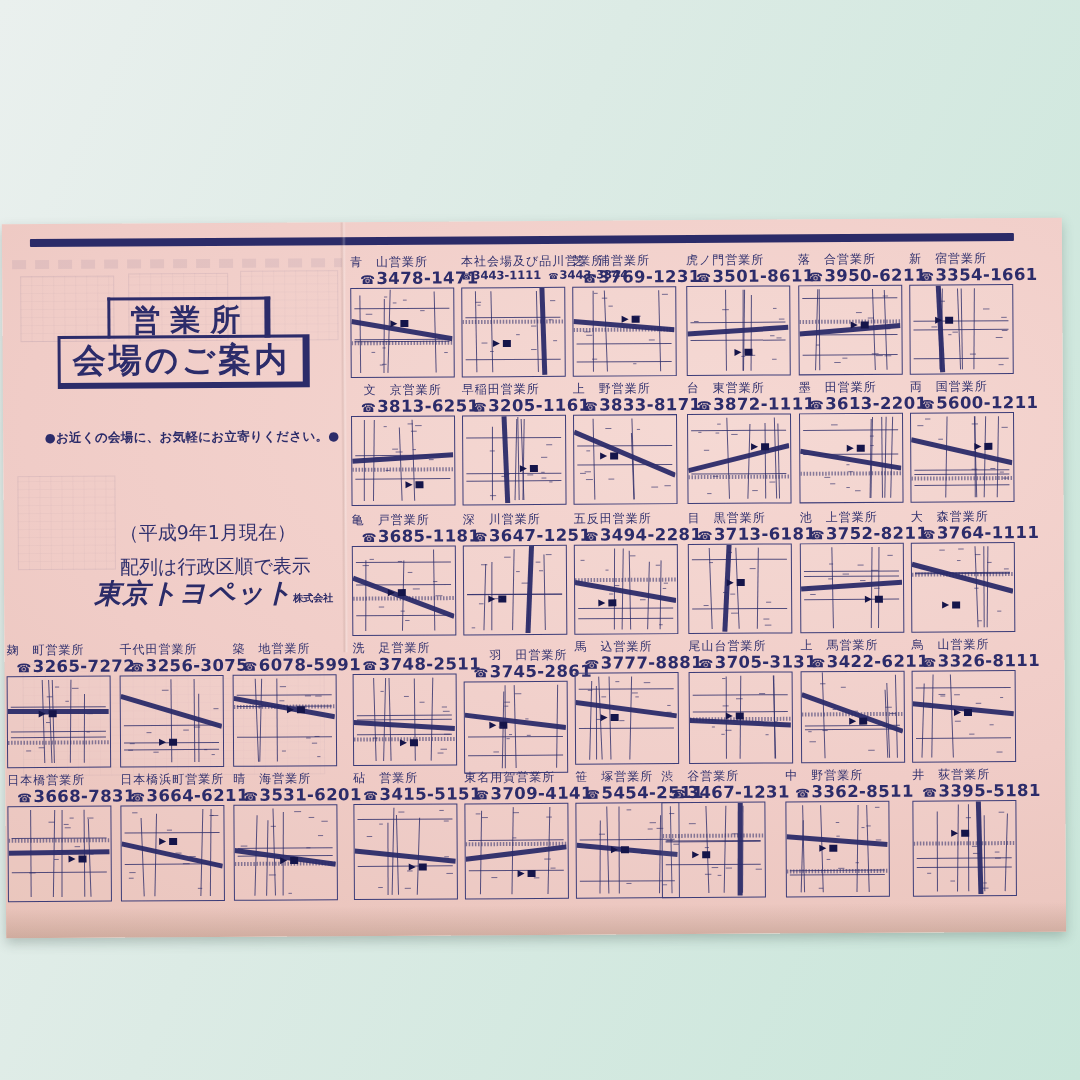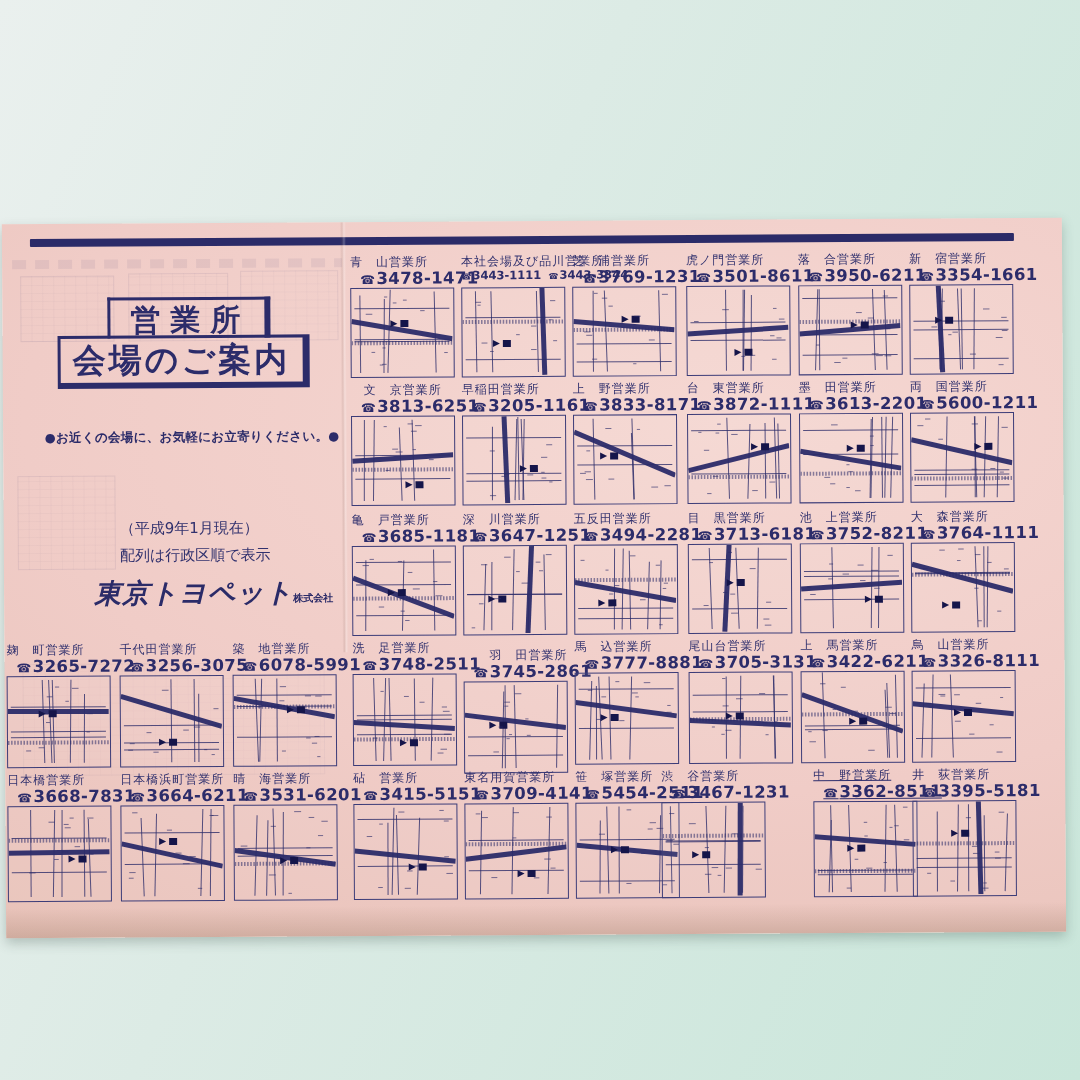--- a/index.html
+++ b/index.html
@@ -23,21 +23,21 @@
 
   
   .title-wrap{position:absolute;left:55px;top:74px;width:300px;}
   .tb{font-family:"DejaVu Serif","Liberation Serif",serif;font-weight:bold;color:#2c2c6a;background:transparent;}
   .tb1{display:inline-block;margin-left:50px;border:3px solid #2c2c6a;border-bottom:none;border-right-width:6px;
        padding:3px 14px 0 20px;font-size:30px;letter-spacing:10px;line-height:1.15;}
   .tb2{display:inline-block;border:3px solid #2c2c6a;border-right-width:7px;border-bottom-width:6px;
        padding:4px 12px;font-size:33px;letter-spacing:3px;line-height:1.1;margin-top:-3px;}
   .tagline{position:absolute;left:26px;top:206px;width:326px;text-align:center;
        font-size:12.5px;font-weight:bold;letter-spacing:.3px;color:#2c2c6a;}
-  .note{position:absolute;left:116px;top:292px;font-size:15px;line-height:1.8;color:#31316e;}
+  .note{position:absolute;left:116px;top:292px;font-size:19px;line-height:1.8;color:#31316e;}
   .logo{position:absolute;left:90px;top:352px;font-size:27px;font-weight:bold;font-style:italic;
        letter-spacing:1px;color:#2b2b68;white-space:nowrap;}
   .logo .sfx{font-size:10px;font-style:normal;letter-spacing:0;}
 
   
   .cell{position:absolute;width:104px;}
   .cell .name{font-size:12px;white-space:nowrap;letter-spacing:1px;color:#32326f;line-height:1.1;}
   .cell .phoneline{margin-top:2px;margin-left:10px;white-space:nowrap;font-weight:bold;color:#2c2c6a;
        font-size:16.5px;letter-spacing:.4px;line-height:1;}
   .cell .pic{font-size:.72em;margin-right:1px;}
@@ -1026,21 +1026,21 @@
             <line x1="10.725310932844877" y1="41.09886052808724" x2="16.37381755746901" y2="41.09886052808724" stroke="#2c2c6a" stroke-width="0.9" opacity="0.7"></line>
             <line x1="42.120635740458965" y1="71.36406987090595" x2="48.589013372547925" y2="71.36406987090595" stroke="#2c2c6a" stroke-width="0.9" opacity="0.7"></line>
             <line x1="92.91231484152377" y1="66.56736513809301" x2="99.15478809736669" y2="66.56736513809301" stroke="#2c2c6a" stroke-width="0.9" opacity="0.7"></line>
             <line x1="48.89297674037516" y1="64.67051308369264" x2="55.431848738342524" y2="64.67051308369264" stroke="#2c2c6a" stroke-width="0.9" opacity="0.7"></line>
             <line x1="54.83797154203057" y1="72.49954325263388" x2="58.54561570100486" y2="72.49954325263388" stroke="#2c2c6a" stroke-width="0.9" opacity="0.7"></line>
             <line x1="69.50081345438957" y1="31.041244721971452" x2="75.88277357816696" y2="31.041244721971452" stroke="#2c2c6a" stroke-width="0.9" opacity="0.7"></line>
             <line x1="42.16126115247607" y1="44.64110176730901" x2="46.274935403838754" y2="44.64110176730901" stroke="#2c2c6a" stroke-width="0.9" opacity="0.7"></line>
           </svg>
         </div>
   </div>
-      <div class="cell" style="left: 808px; top: 550px; text-decoration: underline;">
+      <div class="cell" style="left: 780px; top: 550px;">
     <div class="name">中　野営業所</div>
     <div class="phoneline"><span class="pgroup"><span class="pic">☎</span><span class="num">3362-8511</span></span></div>
     <div class="map" style="top: 32px; height: 96px;">
           <svg width="101" height="93" viewBox="0 0 101 93">
             <line x1="16.23845231393352" y1="3" x2="17.64834231324494" y2="90" stroke="#2c2c6a" stroke-width="1" opacity="0.8"></line>
             <line x1="80.25585946906358" y1="3" x2="82.30603499663994" y2="90" stroke="#2c2c6a" stroke-width="1" opacity="0.8"></line>
             <line x1="16.74503075145185" y1="17.871215041726828" x2="14.253073358908296" y2="90" stroke="#2c2c6a" stroke-width="1" opacity="0.8"></line>
             <line x1="34.18917677504942" y1="3" x2="36.36133647104725" y2="90" stroke="#2c2c6a" stroke-width="1" opacity="0.8"></line>
             <line x1="71.70593350753188" y1="3" x2="70.0707937926054" y2="90" stroke="#2c2c6a" stroke-width="1" opacity="0.8"></line>
             <line x1="3" y1="72.59206994972192" x2="98" y2="72.59206994972192" stroke="#2c2c6a" stroke-width="1" opacity="0.8"></line>

